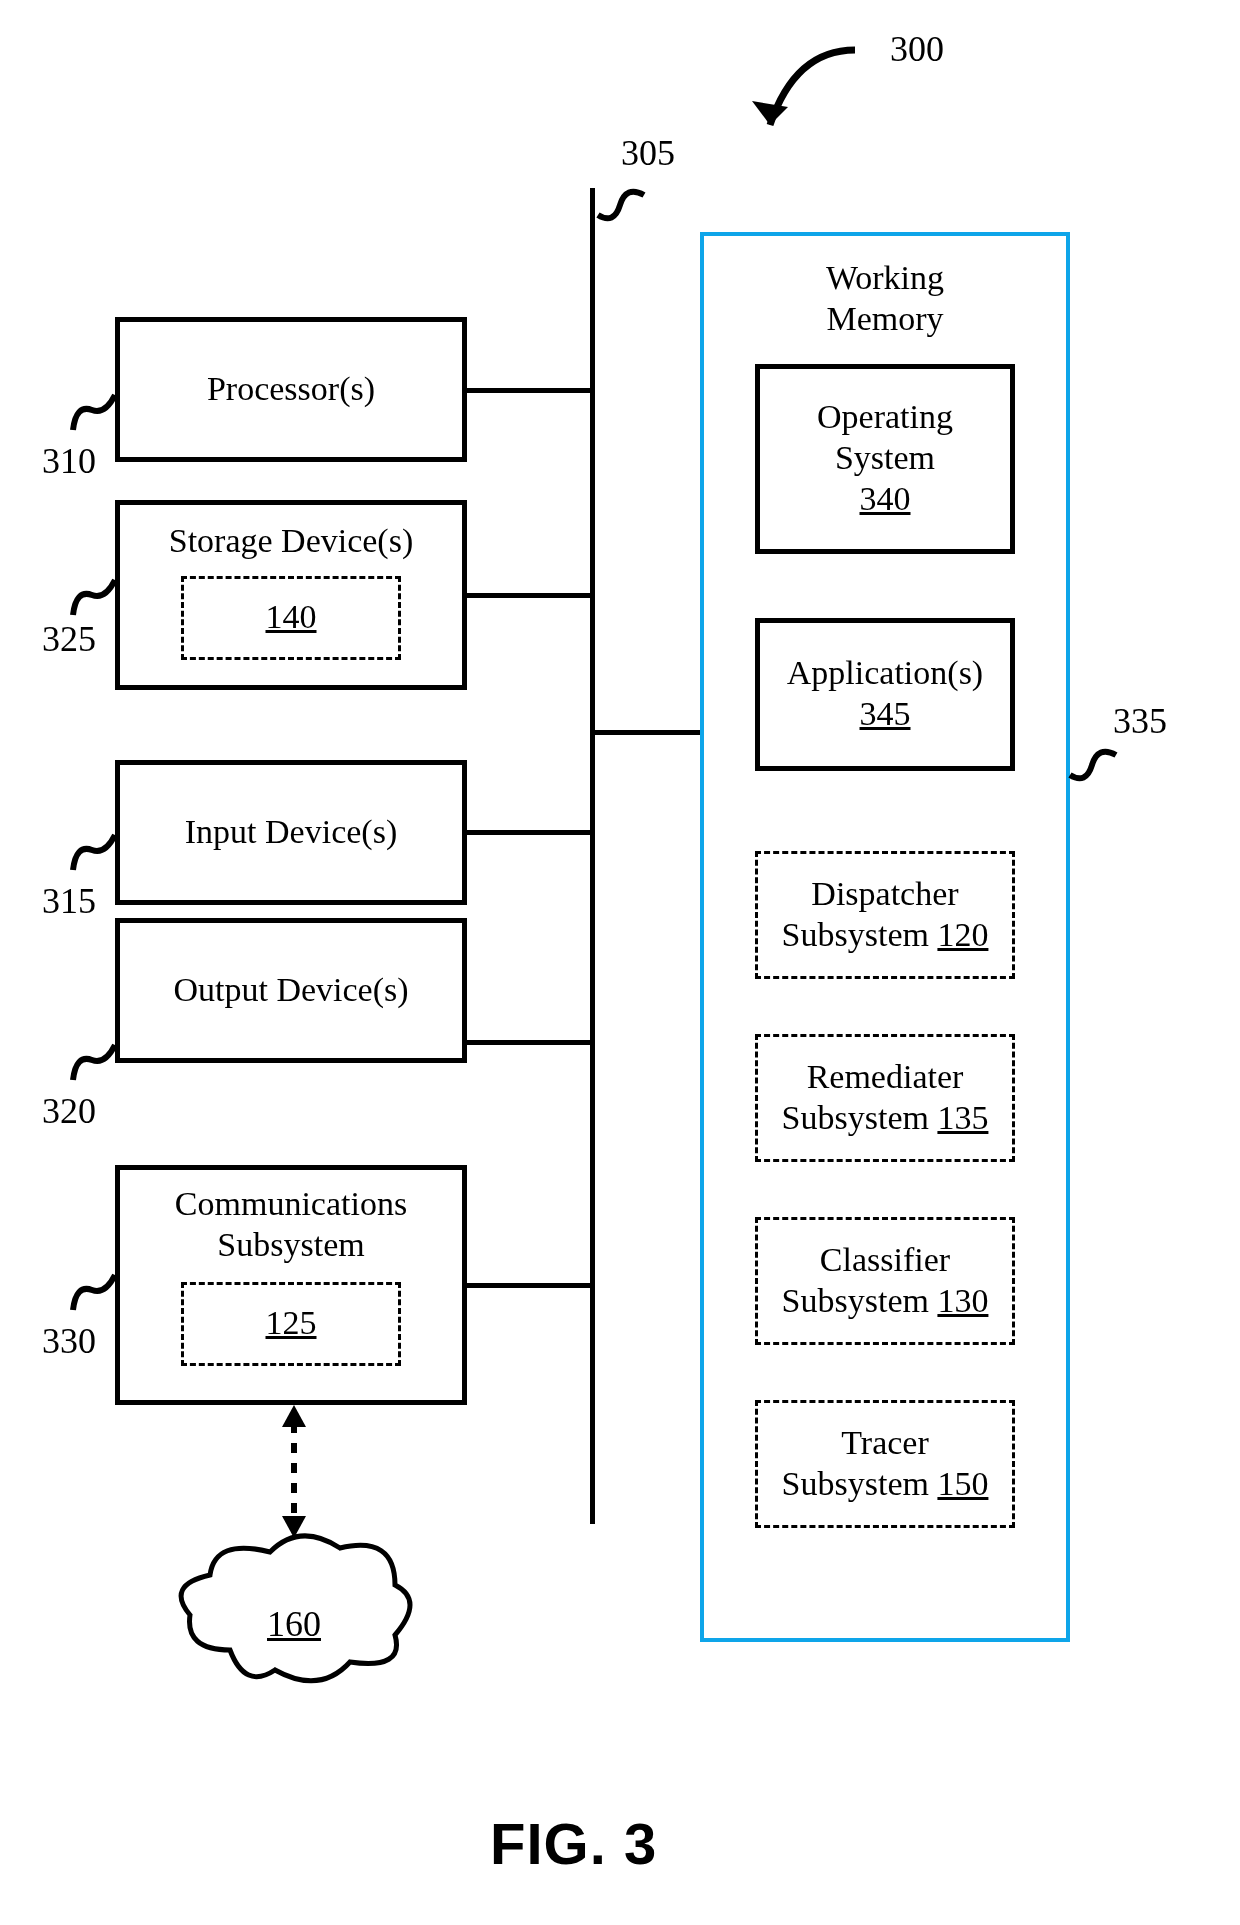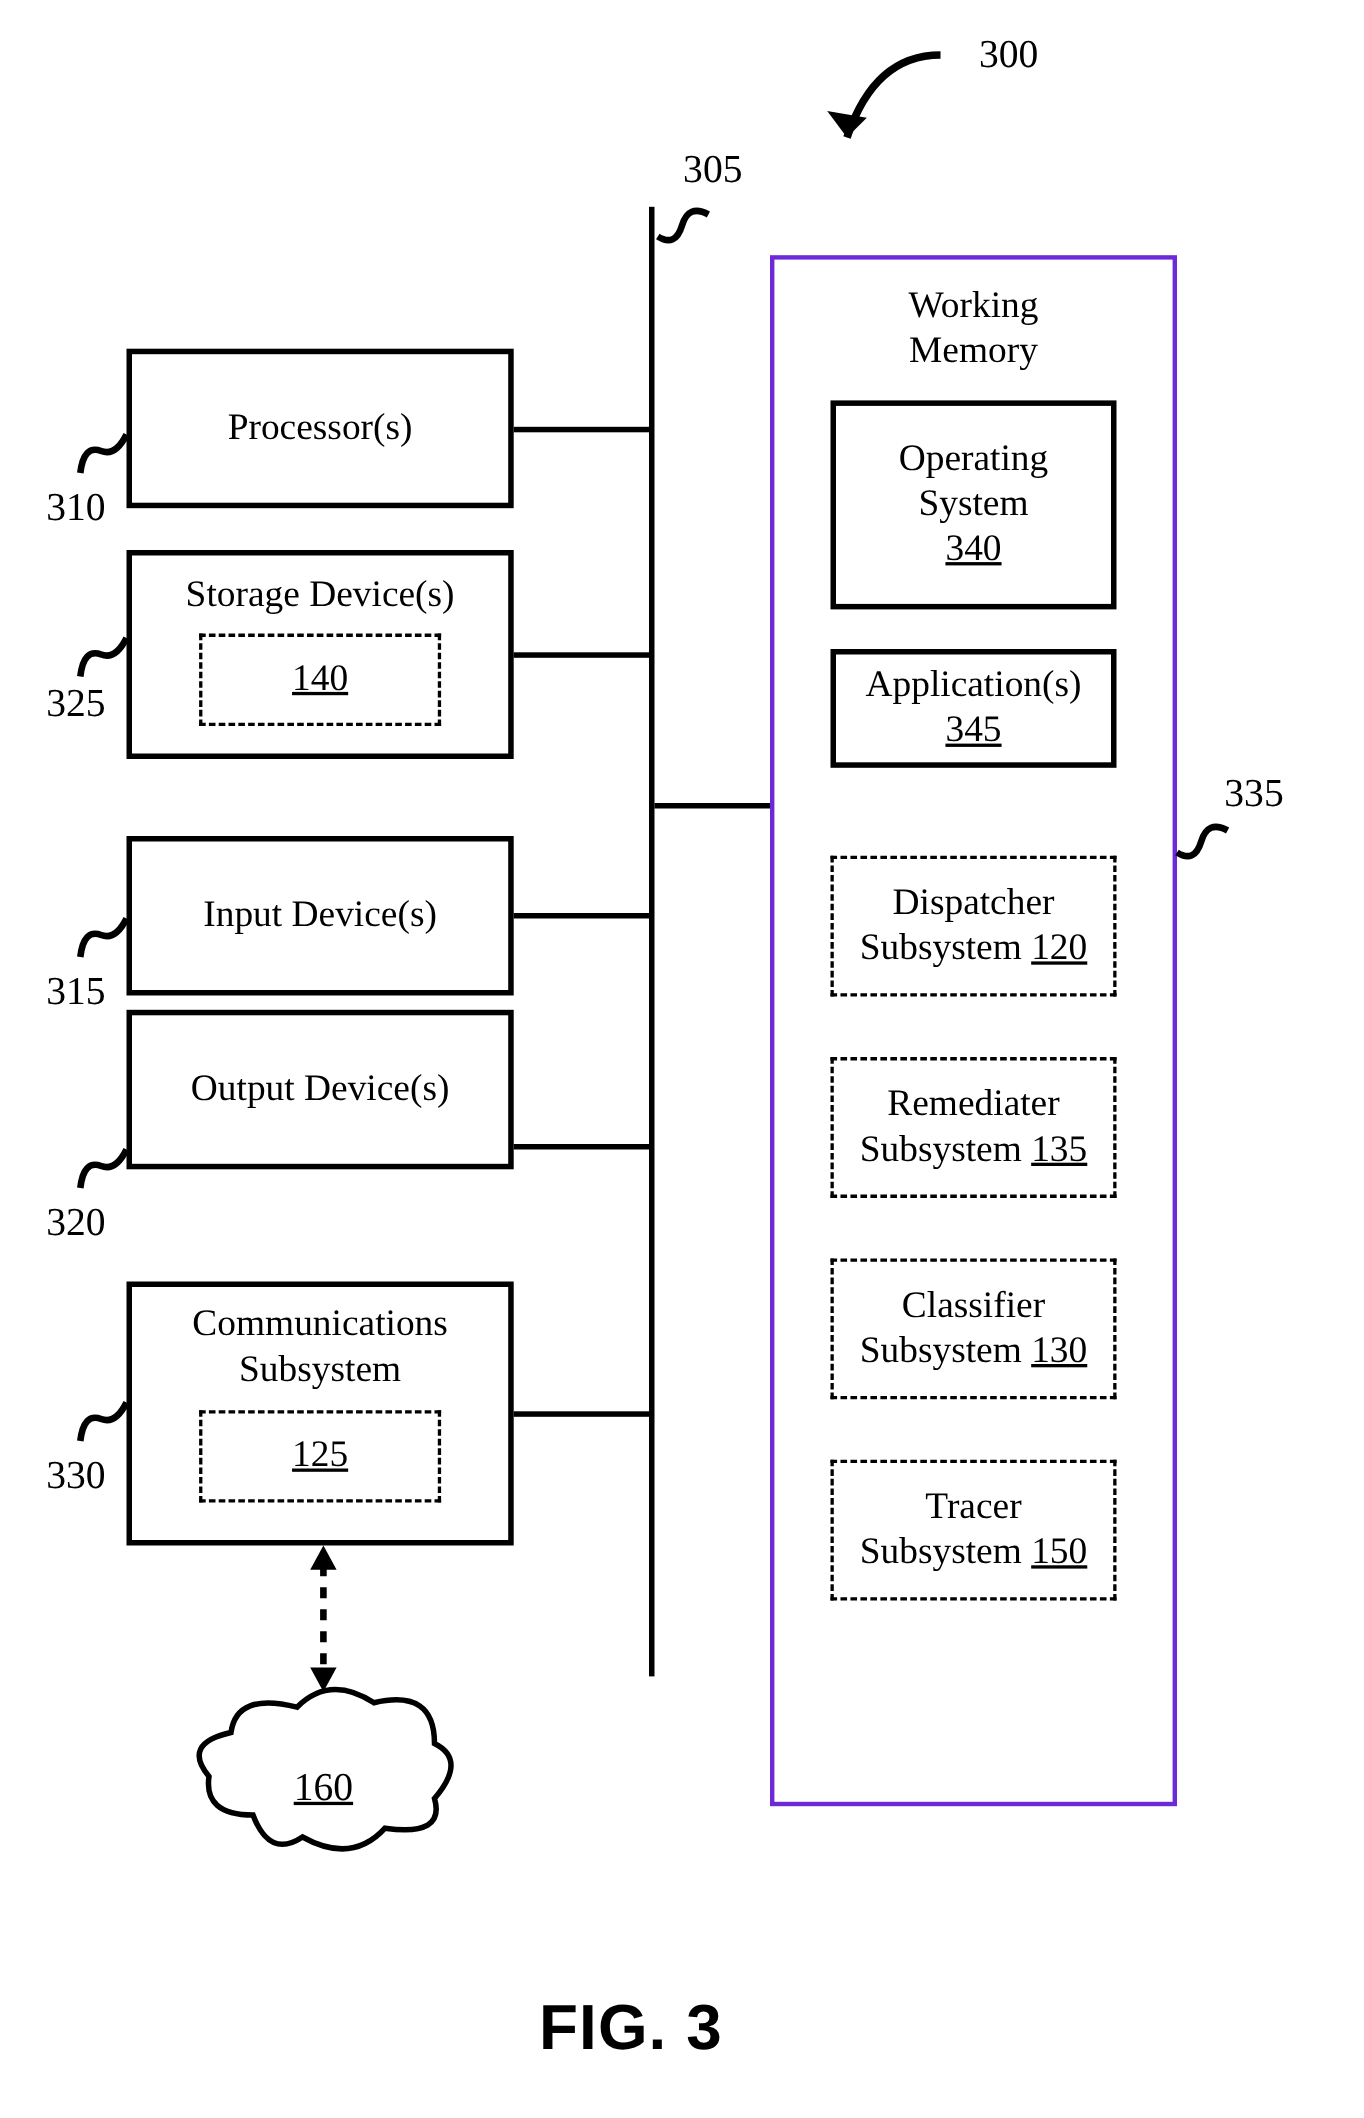--- a/index.html
+++ b/index.html
@@ -20,21 +20,21 @@
     text-align: center;
     display: flex;
     flex-direction: column;
     align-items: center;
     justify-content: center;
     font-size: 34px;
     line-height: 1.2;
     padding: 6px 8px;
   }
   .solid  { border: 5px solid #000; }
-  .thin   { border: 4px solid #6d28d9; }
+  .thin   { border: 4px solid #0ea5e9; }
   .dashed { border: 3px dashed #000; }
   .bus-line {
     position: absolute;
     background: #000;
   }
   .label {
     position: absolute;
     font-size: 36px;
     text-align: center;
   }
@@ -146,21 +146,21 @@
 Memory</span>
 
     
     <div class="box solid" style="position:relative; left:auto; top:auto; margin-top:24px; width:260px; height:190px; white-space:pre-line;">
       <span>Operating
 System</span>
       <span class="u">340</span>
     </div>
 
     
-    <div class="box solid" style="position:relative; left:auto; top:auto; margin-top:36px; width:260px; height:108px;">
+    <div class="box solid" style="position:relative; left:auto; top:auto; margin-top:64px; width:260px; height:153px;">
       <span>Application(s)</span>
       <span class="u">345</span>
     </div>
 
     
     <div class="box dashed" style="position:relative; left:auto; top:auto; margin-top:80px; width:260px; height:128px; white-space:normal;">
       <span style="white-space:pre-line;"><div>Dispatcher</div><div>Subsystem <span class="u">120</span></div></span>
 
     </div>
 

